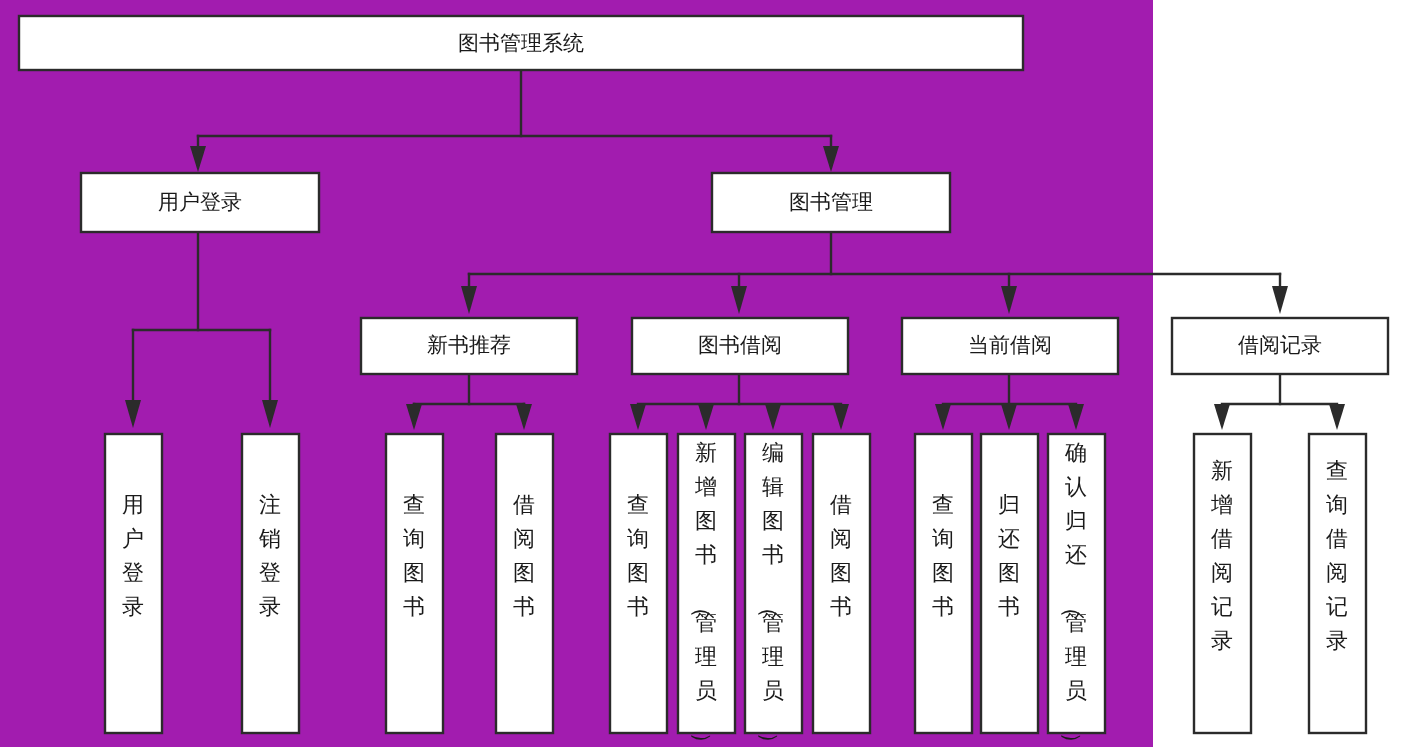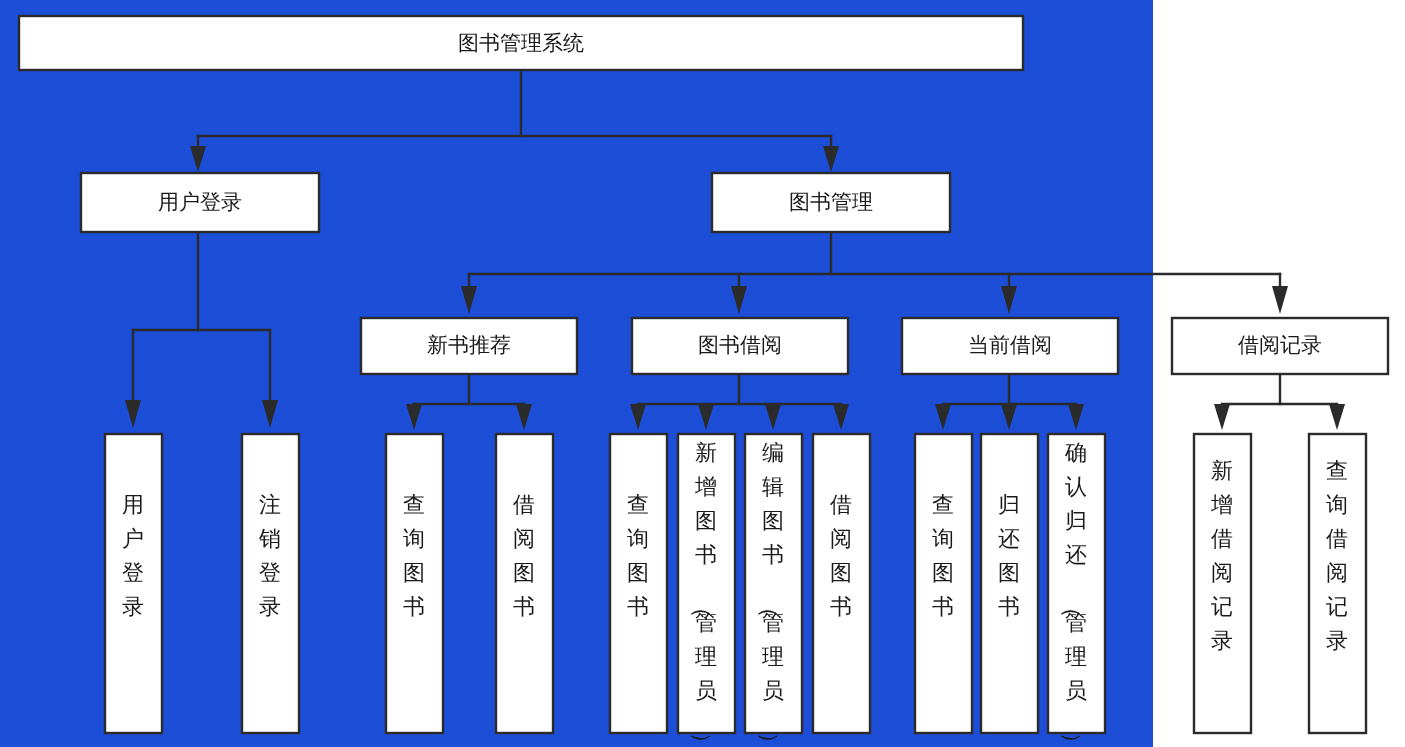--- a/index.html
+++ b/index.html
@@ -12,21 +12,21 @@
     font-family: "Liberation Sans", "DejaVu Sans", sans-serif;
     width: 1405px;
     height: 747px;
     overflow: hidden;
     position: relative;
   }
   #diagram-root {
     position: relative;
     width: 1153px;
     height: 747px;
-    background: #1d4ed8;
+    background: #a21caf;
   }
   svg#flow-svg {
     position: absolute;
     left: 0;
     top: 0;
     width: 1405px;
     height: 747px;
     display: block;
   }
   .node-rect {

